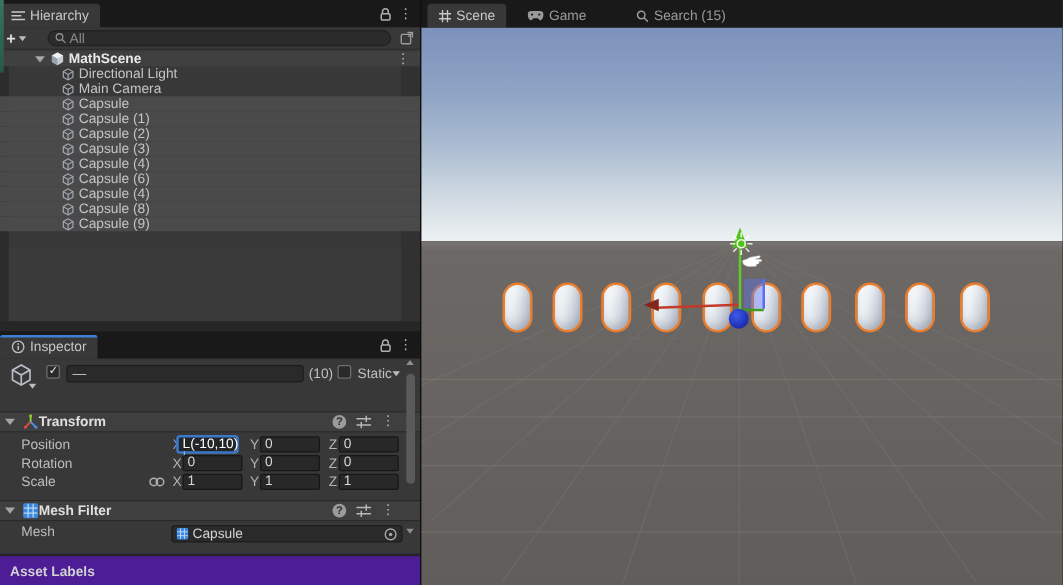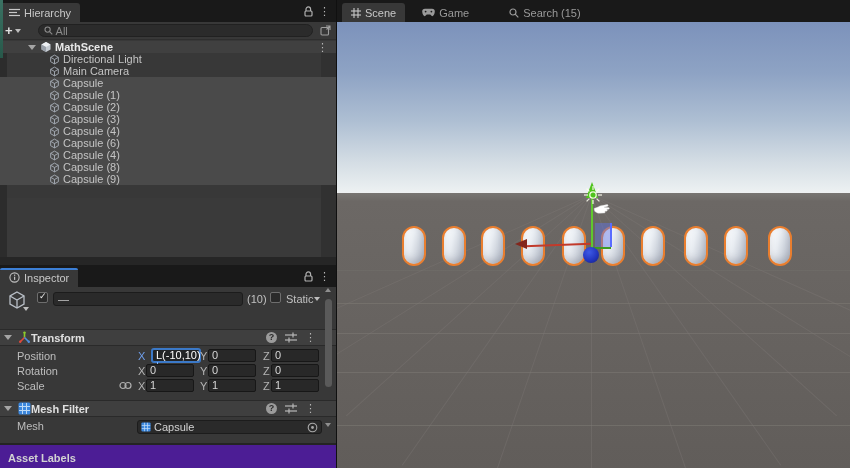--- a/index.html
+++ b/index.html
@@ -368,21 +368,21 @@
                 </g>
               </svg>
           </span>
           <span class="kebab">⋮</span>
         </span>
       </div>
       <div id="transform-rows">
           <div class="t-row" style="top: 62px;">
             <span class="rlabel">Position</span>
             <span class="axis-lbl blue" style="left:138px;">X</span>
-            <span class="nfield focused" style="left:152px;">L(-10,10)<span class="cursor-i"></span></span>
+            <span class="nfield focused" style="left:142px;">L(-10,10)<span class="cursor-i"></span></span>
             <span class="axis-lbl" style="left:200px;">Y</span>
             <span class="nfield" style="left:208px;">0</span>
             <span class="axis-lbl" style="left:263px;">Z</span>
             <span class="nfield" style="left:271px;">0</span>
           </div>
           <div class="t-row" style="top: 77px;">
             <span class="rlabel">Rotation</span>
             <span class="axis-lbl" style="left:138px;">X</span>
             <span class="nfield" style="left:146px;">0</span>
             <span class="axis-lbl" style="left:200px;">Y</span>

